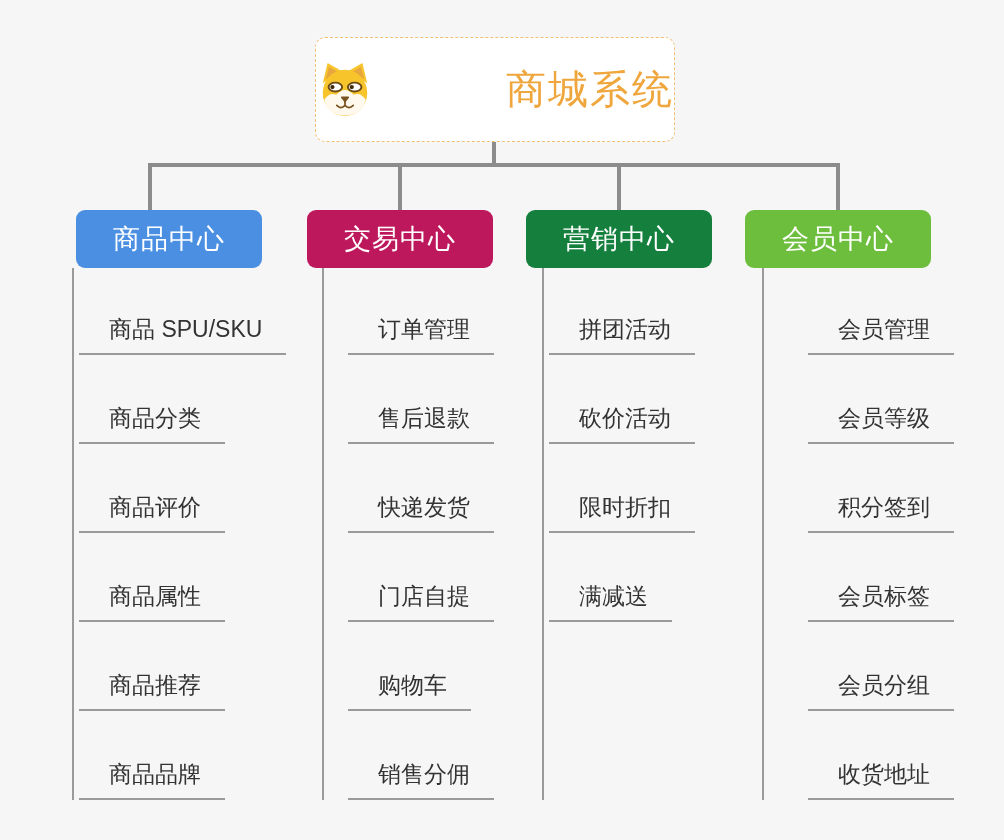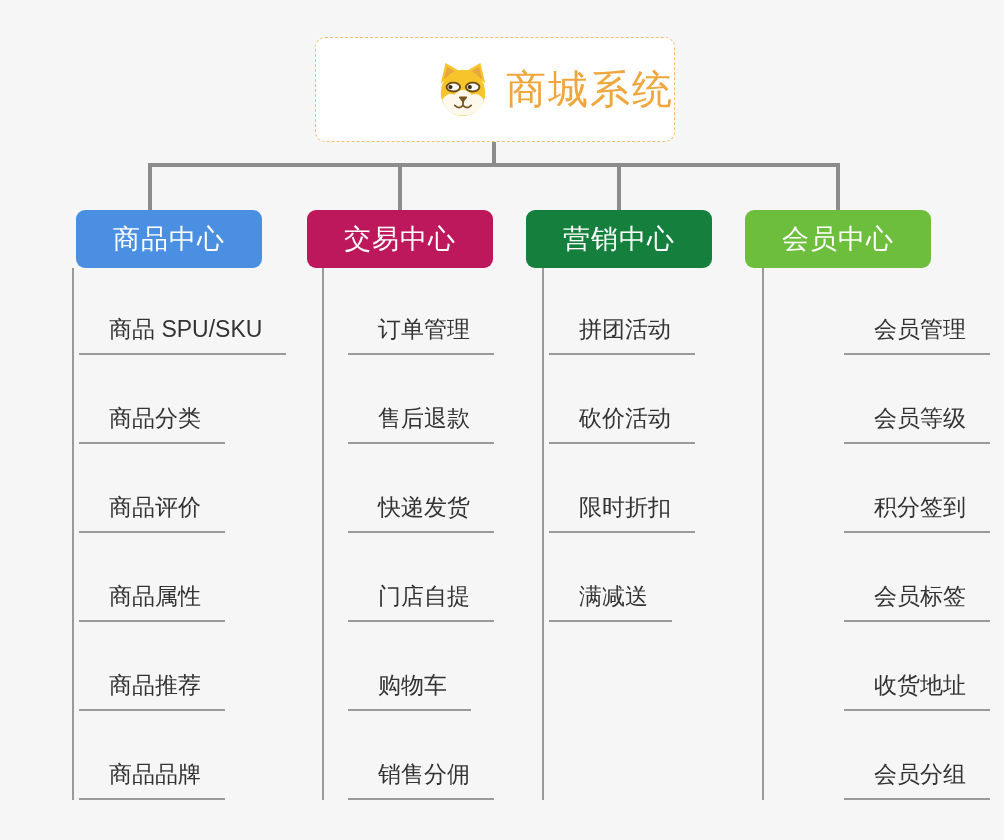--- a/index.html
+++ b/index.html
@@ -9,21 +9,21 @@
     background:#F6F6F6;
     overflow:hidden;
     font-family:"Liberation Sans", sans-serif;
   }
   
   .root-node{
     position:absolute;left:315px;top:37px;width:360px;height:105px;
     background:#FFFFFF;
     border:1px dashed #F2BE72;
     border-radius:10px;
-    display:flex;align-items:center;justify-content:flex-end;gap:14px;
+    display:flex;align-items:center;justify-content:space-between;gap:14px;
     box-sizing:border-box;
   }
   .root-title{
     font-size:40px;letter-spacing:2px;color:#EFA63D;font-weight:400;
     white-space:nowrap;
   }
   .dog-icon{width:58px;height:62px;display:block;}
   
   .conn{position:absolute;background:#8C8C8C;}
   .conn-stem{left:492px;top:142px;width:4px;height:22px;}
@@ -48,21 +48,21 @@
   }
   .branch-box.b0{left:57px;background:#4A8FE2;}
   .branch-box.b1{left:307px;background:#E25454;}
   .branch-box.b2{left:526px;background:#ECA83B;}
   .branch-box.b3{left:745px;background:#6CBE3C;}
   
   .items{position:absolute;top:266px;margin-left:7px;}
   .items.c0{left:72px;}
   .items.c1{left:341px;}
   .items.c2{left:542px;}
-  .items.c3{left:796px;padding-left:41px;}
+  .items.c3{left:760px;padding-left:41px;}
   .item{height:89px;display:flex;align-items:flex-end;}
   .item-label{
     font-size:23px;color:#333333;
     padding:0 24px 8px 30px;
     border-bottom:2px solid #9A9A9A;
     white-space:nowrap;
   }
 </style>
 </head>
 <body>
@@ -176,20 +176,20 @@
     <div class="item">
         <span class="item-label">会员等级</span>
       </div>
     <div class="item">
         <span class="item-label">积分签到</span>
       </div>
     <div class="item">
         <span class="item-label">会员标签</span>
       </div>
     <div class="item">
-        <span class="item-label">收货地址</span>
+        <span class="item-label">会员分组</span>
       </div>
     <div class="item">
-        <span class="item-label">会员分组</span>
+        <span class="item-label">收货地址</span>
       </div>
   </div>
 
 </div>
 
 </body></html>

